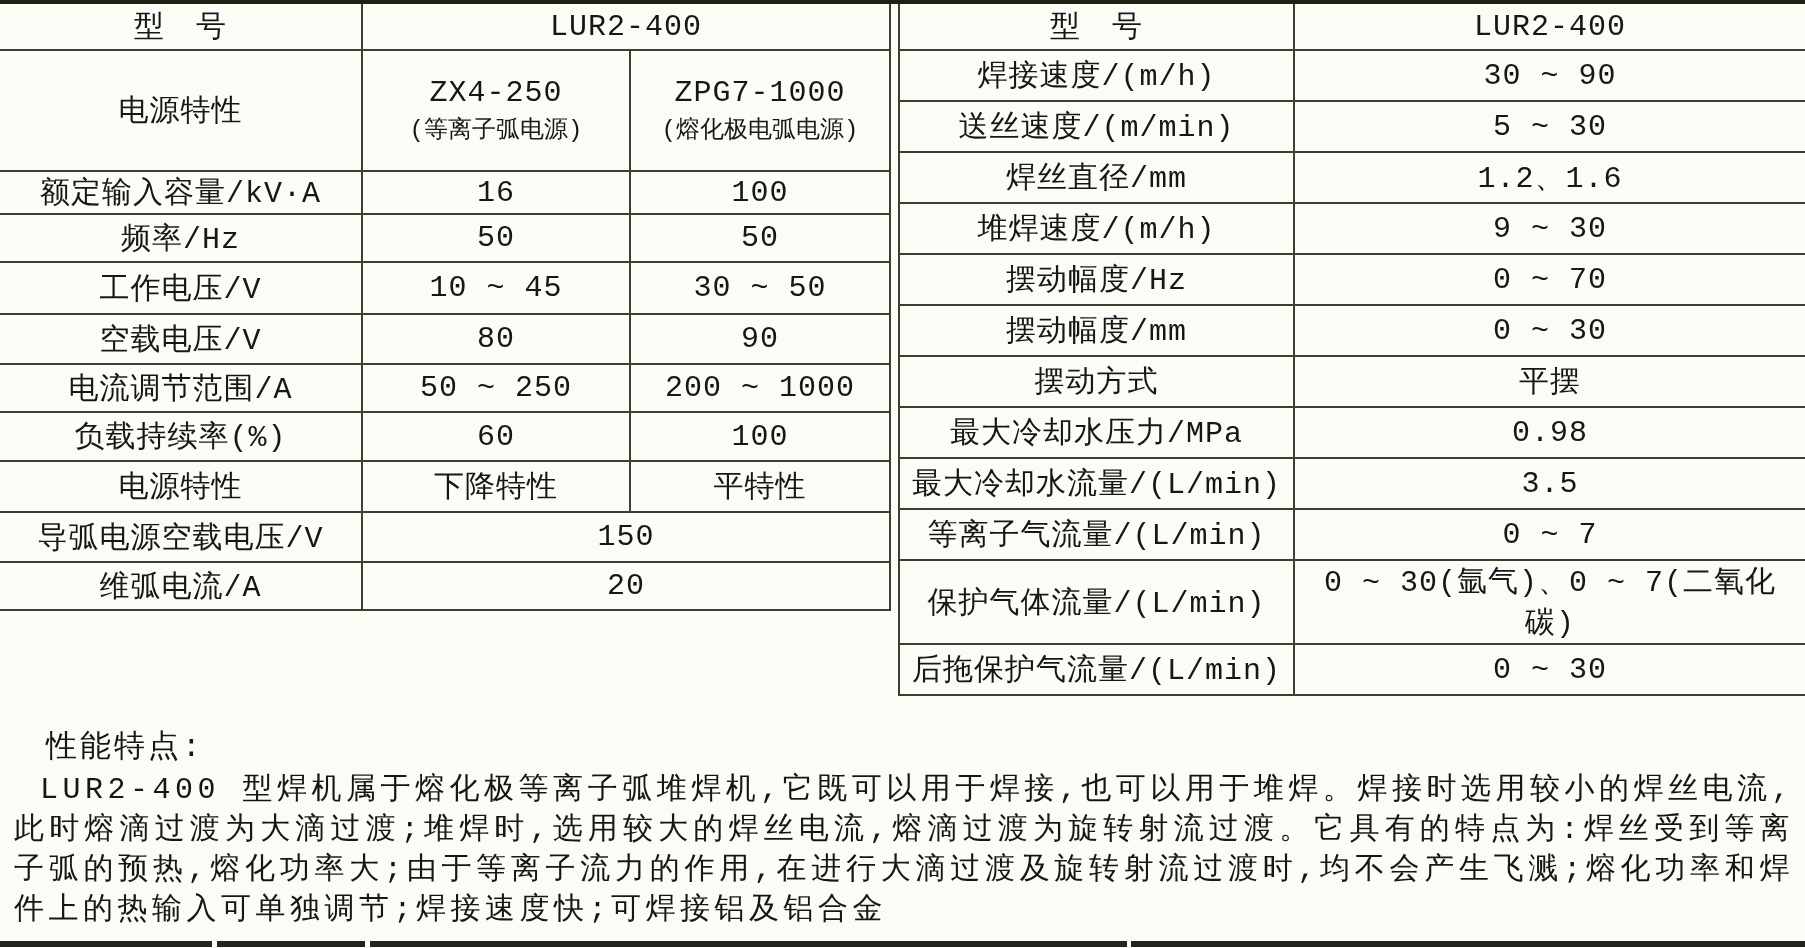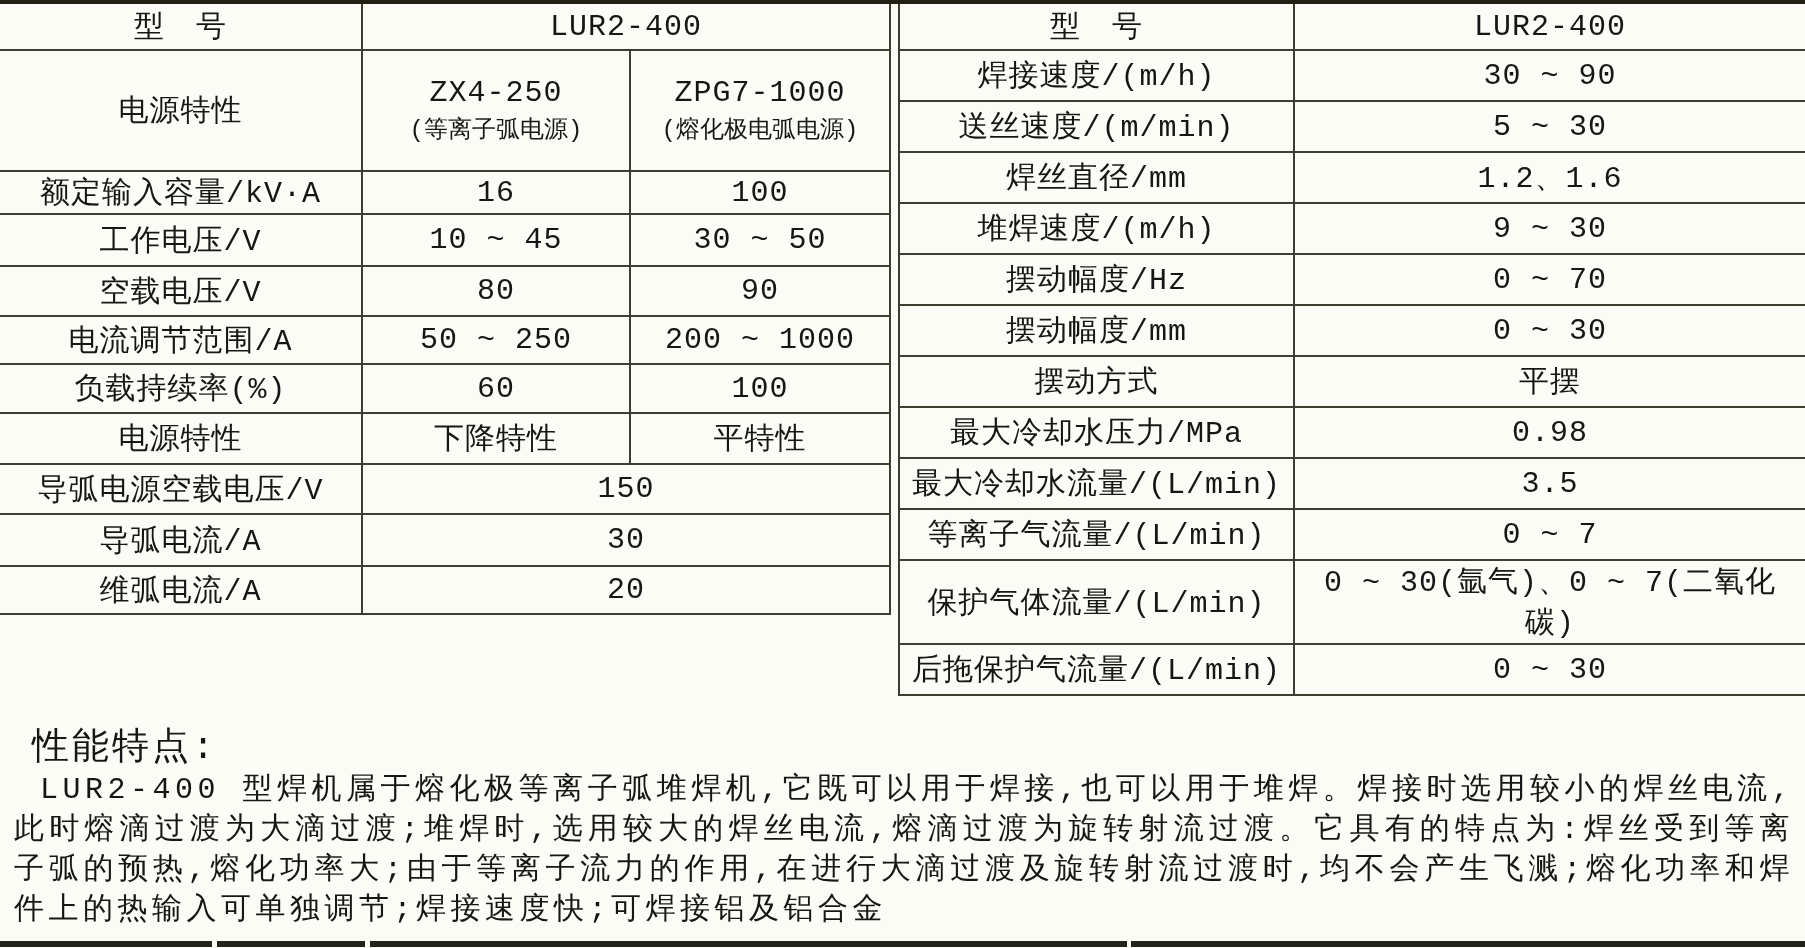--- a/index.html
+++ b/index.html
@@ -16,21 +16,21 @@
     font-size:30px; letter-spacing:1px; overflow:hidden; padding:0 4px;
   }
   .tbl tr:first-child td { border-top:none; }
   .tbl-left { left:0; width:890px; }
   .tbl-left td:first-child { border-left:none; }
   .tbl-right { left:898px; width:907px; }
   .sub { font-size:24px; line-height:36px; letter-spacing:0; white-space:nowrap; }
   .main-line { line-height:40px; }
   .tight { font-size:28px; letter-spacing:0; }
   .notes { position:absolute; left:14px; top:726px; width:1780px; }
-  .notes-heading { font-size:37px; line-height:44px; letter-spacing:3px; margin-left:18px; }
+  .notes-heading { font-size:31px; line-height:44px; letter-spacing:3px; margin-left:32px; }
   .notes-body {
     font-size:30px; line-height:40px; letter-spacing:4.5px;
     text-indent:26px; text-align:justify;
   }
   .bseg { position:absolute; top:941px; height:6px; background:#26231a; }
   .bseg.s1 { left:0; width:212px; }
   .bseg.s2 { left:217px; width:148px; }
   .bseg.s3 { left:370px; width:757px; }
   .bseg.s4 { left:1131px; width:674px; }
 </style>
@@ -60,20 +60,25 @@
       <td>
         <div class="main-line">ZPG7-1000</div>
         <div class="sub">(熔化极电弧电源)</div>
       </td>
     </tr>
     <tr style="height:43px">
       <td>额定输入容量/kV·A</td>
       <td>16</td>
       <td>100</td>
     </tr>
+    <tr style="height:48px">
+      <td>频率/Hz</td>
+      <td>50</td>
+      <td>50</td>
+    </tr>
     <tr style="height:52px">
       <td>工作电压/V</td>
       <td>10 ~ 45</td>
       <td>30 ~ 50</td>
     </tr>
     <tr style="height:50px">
       <td>空载电压/V</td>
       <td>80</td>
       <td>90</td>
     </tr>
@@ -88,24 +93,20 @@
       <td>100</td>
     </tr>
     <tr style="height:51px">
       <td>电源特性</td>
       <td>下降特性</td>
       <td>平特性</td>
     </tr>
     <tr style="height:50px">
       <td>导弧电源空载电压/V</td>
       <td colspan="2">150</td>
-    </tr>
-    <tr style="height:52px">
-      <td>导弧电流/A</td>
-      <td colspan="2">30</td>
     </tr>
     <tr style="height:48px">
       <td>维弧电流/A</td>
       <td colspan="2">20</td>
     </tr>
   </tbody>
     </table>
 
   <table class="tbl tbl-right">
     <colgroup>

